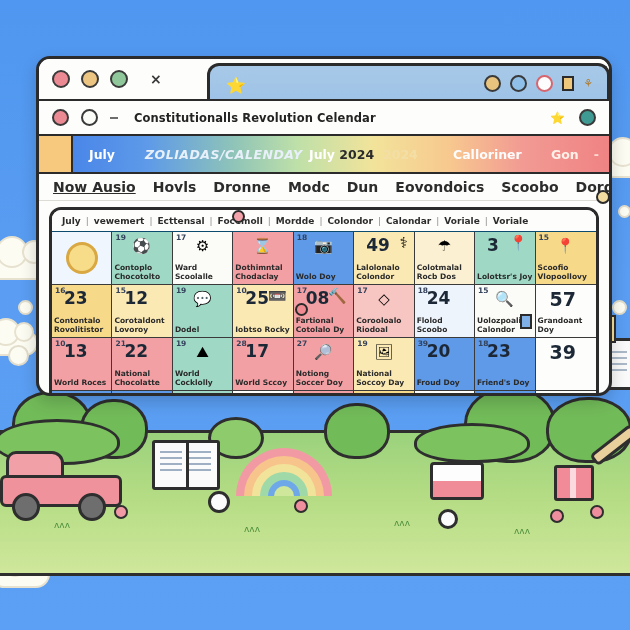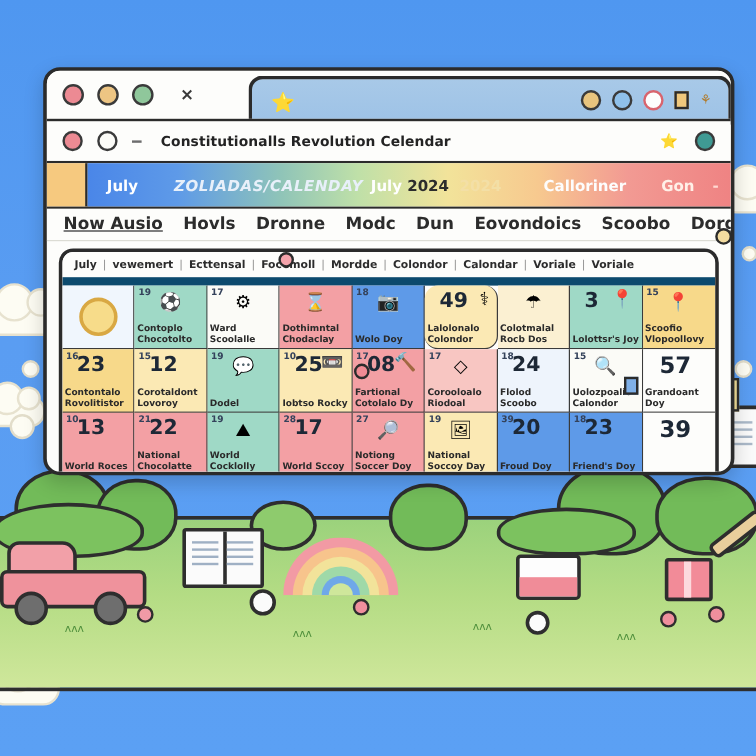--- a/index.html
+++ b/index.html
@@ -128,21 +128,21 @@
   .navrow .ni{font-size:14px;font-weight:bold;color:#2c2c2c;margin-right:17px;white-space:nowrap;}
   .navrow .ni:first-child{text-decoration:underline;}
 
   
   .calpanel{margin:6px 10px 0 10px;border:3px solid #2b2b2b;border-radius:12px;
      background:#fdfdfb;overflow:hidden;}
   .crumbs{display:flex;align-items:center;height:21px;padding:0 10px;gap:0;background:#fdfdfb;}
   .crumbs .ci{font-size:9px;font-weight:bold;color:#2c2c2c;white-space:nowrap;}
   .crumbs .sep{font-size:9px;color:#8e8e8e;margin:0 5px;}
 
-  .grid{display:grid;grid-template-columns:repeat(9,1fr);border-top:7px solid #0c4a6e;}
+  .grid{display:grid;grid-template-columns:repeat(9,1fr);border-top:1px solid #0c4a6e;}
   .cell{position:relative;height:52px;border-right:1.5px solid #3a3a3a;
      border-bottom:1.5px solid #3a3a3a;overflow:hidden;}
   .cell:nth-child(9n){border-right:none;}
   .cell .sup{position:absolute;left:3px;top:1px;font-size:7.5px;font-weight:bold;color:#34425b;}
   .cell .num{position:absolute;left:12px;top:3px;font-size:17px;font-weight:bold;color:#1d2836;}
   .cell .big{left:14px;font-size:19px;}
   .cell .ev{position:absolute;left:0;right:0;bottom:3px;text-align:left;
      font-size:7.5px;font-weight:bold;line-height:9px;color:#2a2a2a;padding:0 2px;}
   .cell .gly{position:absolute;right:6px;top:4px;font-size:15px;line-height:15px;}
   .cell .glyc{position:absolute;left:0;right:0;top:5px;text-align:center;font-size:15px;}
@@ -333,21 +333,21 @@
           </div>
           <div class="cell" style="background: rgb(243, 160, 164);">
             <div class="glyc">⌛</div>
             <div class="ev">Dothimntal Chodaclay</div>
           </div>
           <div class="cell" style="background: rgb(94, 154, 232);">
             <div class="sup">18</div>
             <div class="glyc">📷</div>
             <div class="ev">Wolo Doy</div>
           </div>
-          <div class="cell" style="background: rgb(251, 233, 180); border-radius: 11px;">
+          <div class="cell" style="background: rgb(251, 233, 180);">
             <div class="num">49</div>
             <div class="gly">⚕</div>
             <div class="ev">Lalolonalo Colondor</div>
           </div>
           <div class="cell" style="background: rgb(251, 240, 210);">
             <div class="glyc">☂</div>
             <div class="ev">Colotmalal Rocb Dos</div>
           </div>
           <div class="cell" style="background: rgb(159, 217, 198);">
             <div class="num">3</div>

